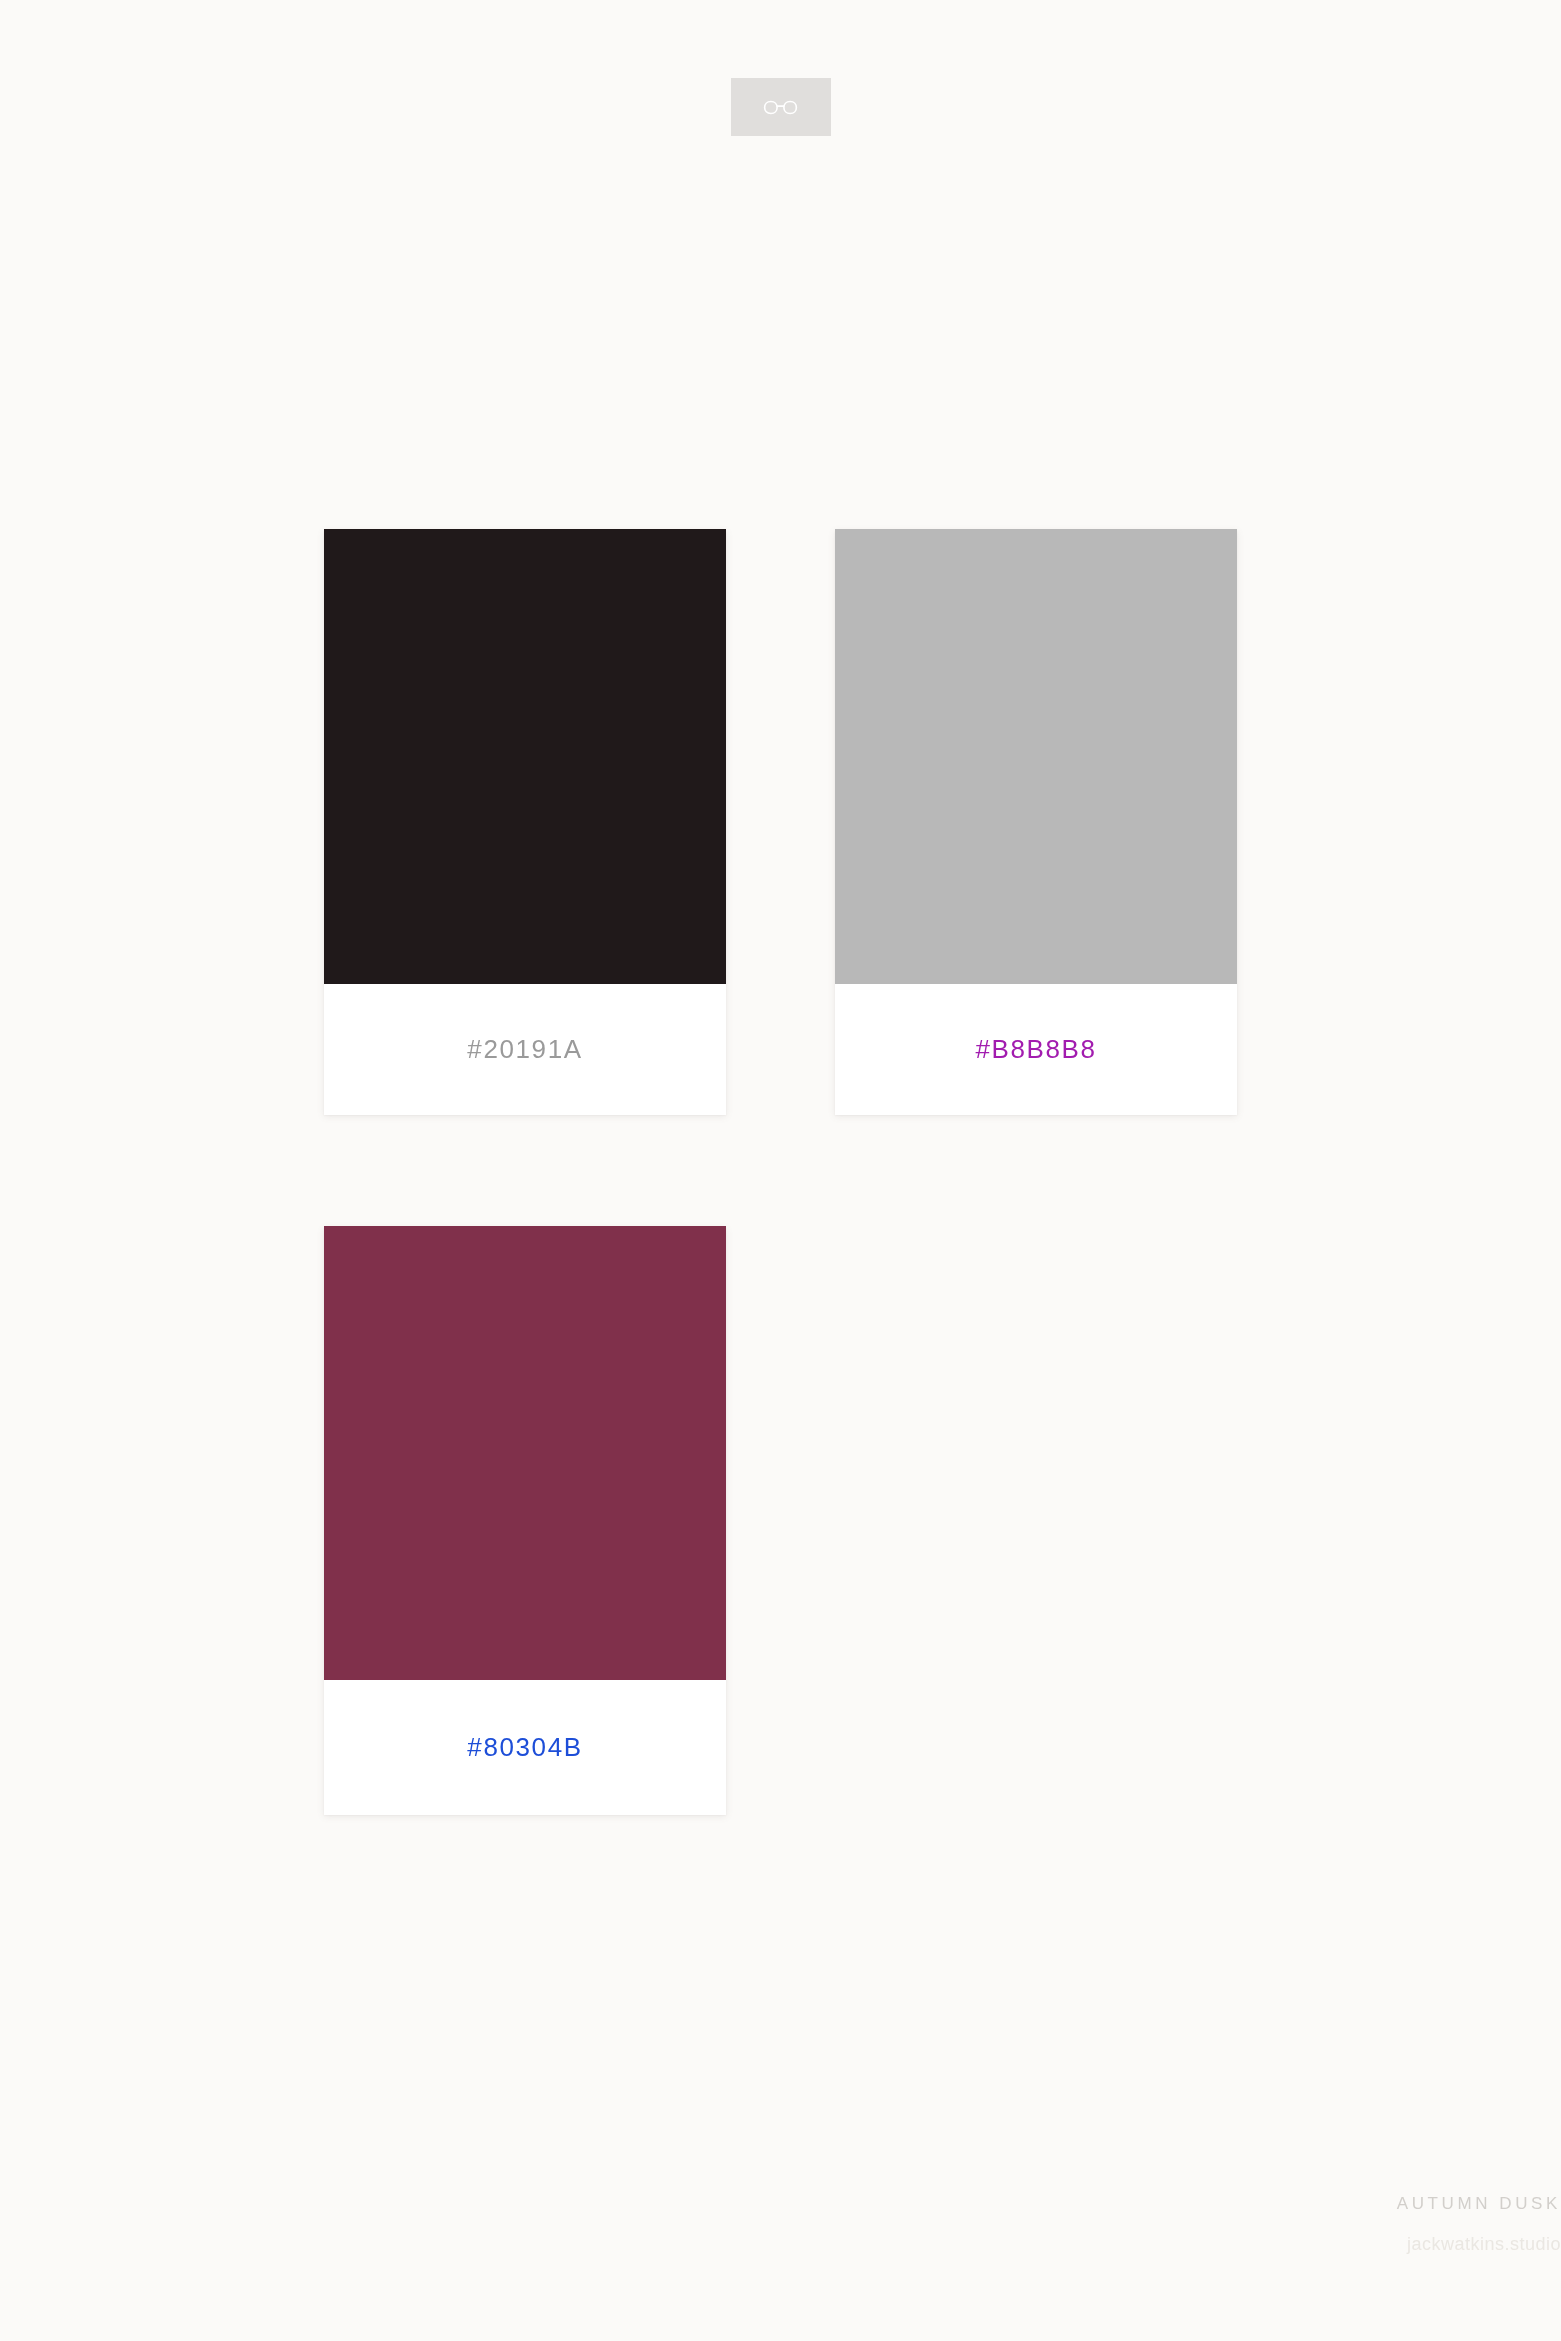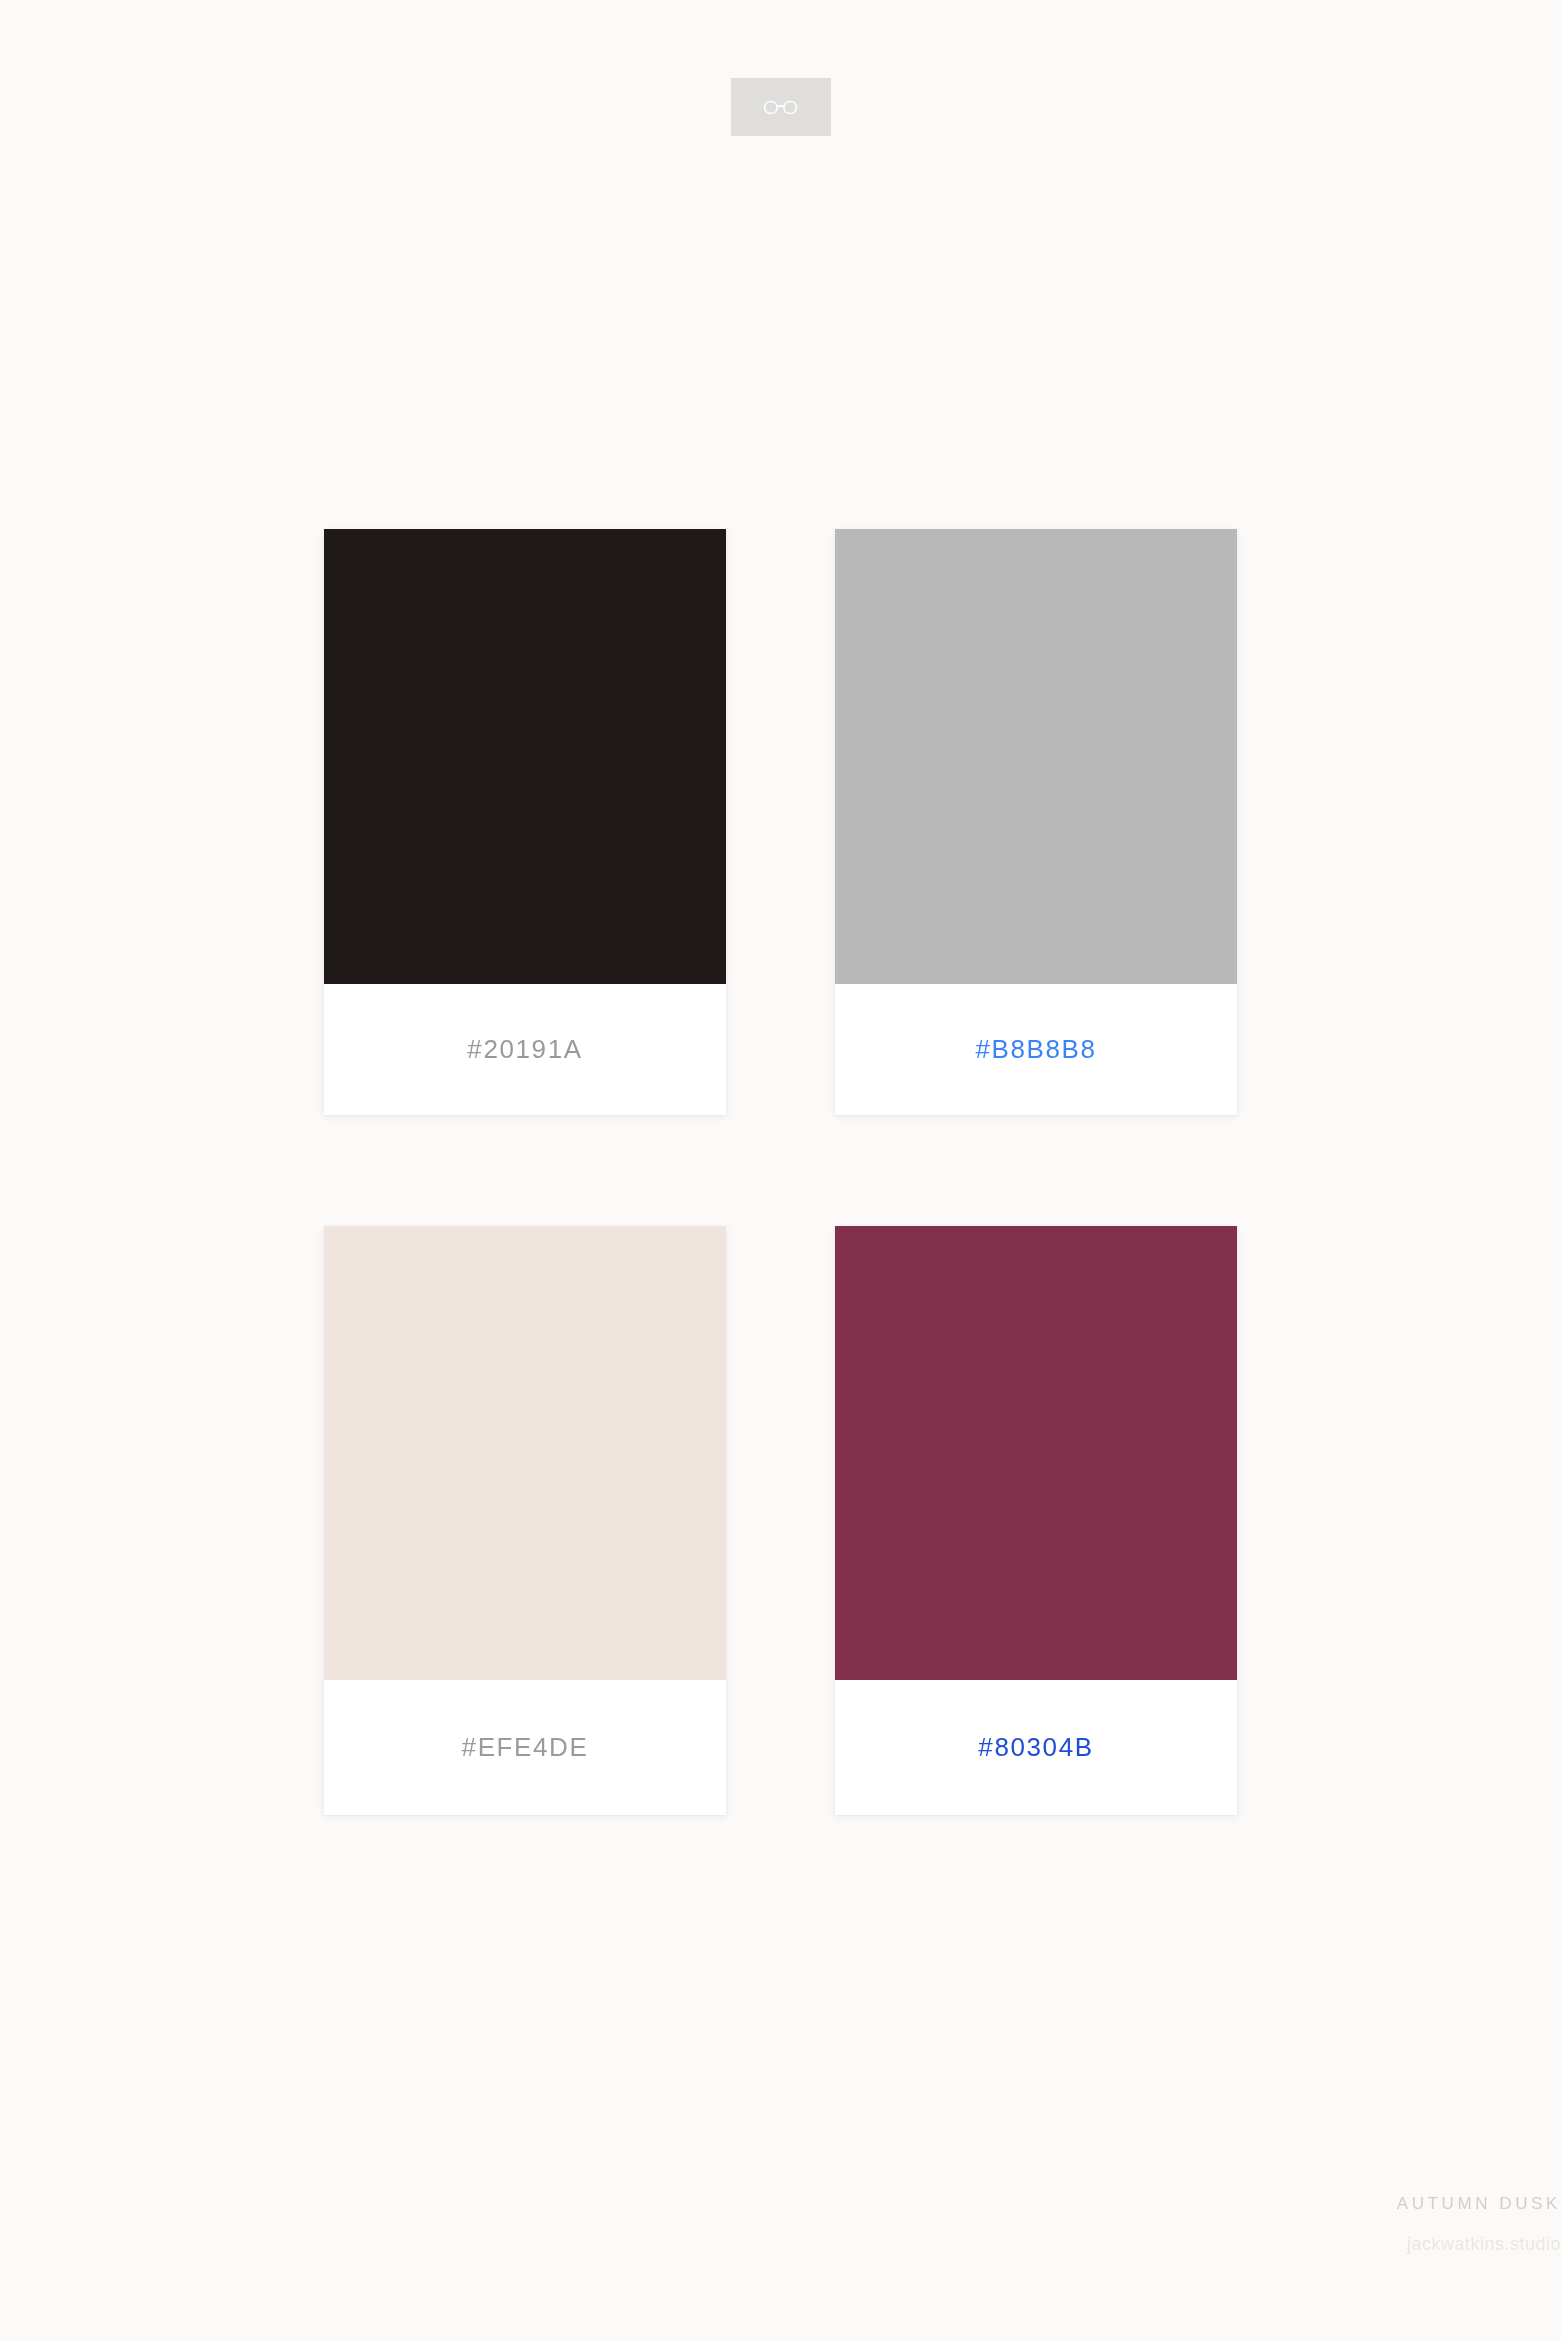--- a/index.html
+++ b/index.html
@@ -123,30 +123,24 @@
   <div class="swatch-card row-1">
     <div class="swatch-chip" style="background:#20191A;"></div>
     <div class="swatch-meta">
       <span class="swatch-hex" style="color: rgb(154, 154, 154);">#20191A</span>
     </div>
   </div>
 
   <div class="swatch-card row-1">
     <div class="swatch-chip" style="background:#B8B8B8;"></div>
     <div class="swatch-meta">
-      <span class="swatch-hex" style="color: #3b82f6;">#B8B8B8</span>
+      <span class="swatch-hex" style="color: #a21caf;">#B8B8B8</span>
     </div>
   </div>
 
-  <div class="swatch-card row-2">
-    <div class="swatch-chip" style="background:#EFE4DE;"></div>
-    <div class="swatch-meta">
-      <span class="swatch-hex" style="color: rgb(154, 154, 154);">#EFE4DE</span>
-    </div>
-  </div>
 
   <div class="swatch-card row-2">
     <div class="swatch-chip" style="background:#80304B;"></div>
     <div class="swatch-meta">
       <span class="swatch-hex" style="color: #1d4ed8;">#80304B</span>
     </div>
   </div>
 
 </div>
 

